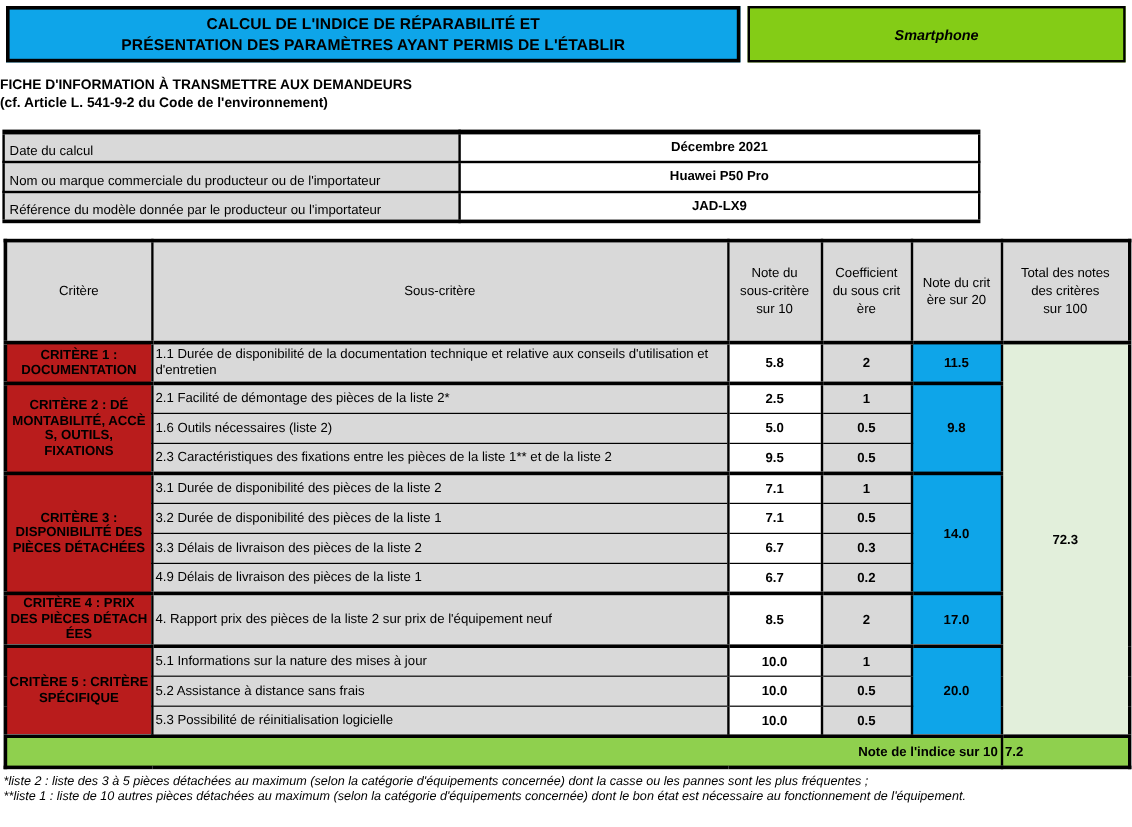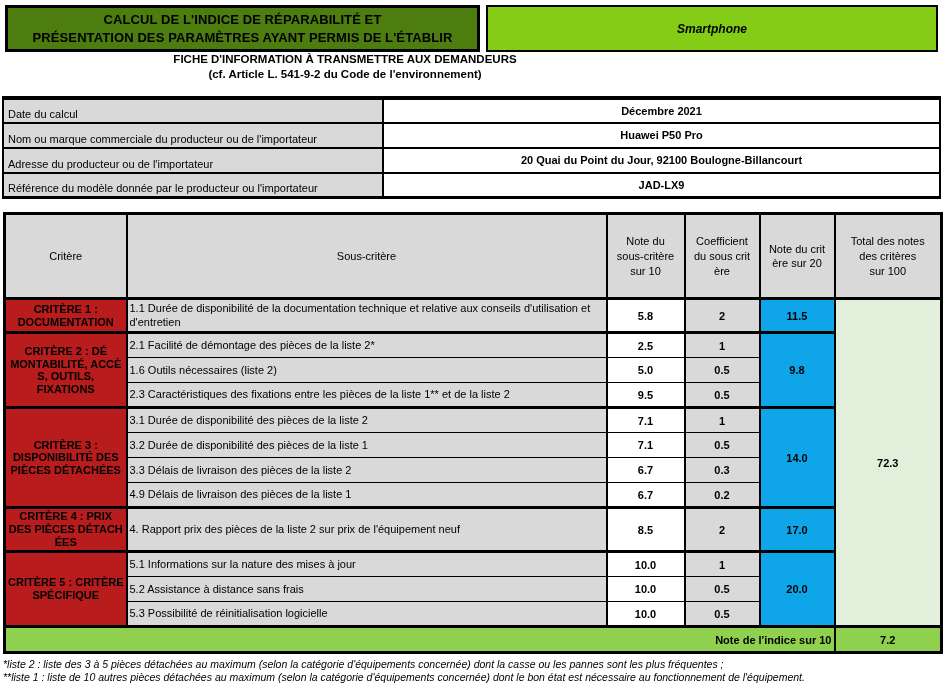--- a/index.html
+++ b/index.html
@@ -6,38 +6,38 @@
   body {
     width: 943px; height: 689px;
     background: #fff;
     font-family: "Liberation Sans", sans-serif;
     color: #000;
     position: relative;
   }
   
   .header-band { display: flex; margin: 5px 5px 0 5px; }
   .title-box {
-    width: 475px; background: #4d7c0f; border: 3px solid #000;
+    width: 612px; background: #0ea5e9; border: 3px solid #000;
     text-align: center; font-weight: bold; font-size: 13px; line-height: 1.35;
     padding: 3px 6px; letter-spacing: .1px;
   }
   .category-box {
     flex: 1; margin-left: 6px; background: #84cc16; border: 2px solid #000;
     display: flex; align-items: center; justify-content: center;
     font-weight: bold; font-style: italic; font-size: 12px;
   }
   
   .subtitle-block {
-    width: 690px; margin-top: 0; text-align: center;
+    width: 690px; margin-top: 12px; text-align: left;
     font-weight: bold; font-size: 11.5px; line-height: 1.3;
   }
   
   table { border-collapse: collapse; }
   .info-table {
-    margin: 14px 0 0 2px; width: 939px; table-layout: fixed;
+    margin: 14px 0 0 2px; width: 815px; table-layout: fixed;
     border: 2px solid #000; border-top: 4px solid #000; border-bottom: 3px solid #000;
   }
   .info-table td { border: 2px solid #000; height: 25px; font-size: 11px; }
   .info-table td.ilabel {
     width: 380px; background: #d9d9d9; vertical-align: bottom;
     padding: 1px 4px 2px 4px;
   }
   .info-table td.ivalue { text-align: center; font-weight: bold; }
   
   .score-table {
@@ -57,21 +57,21 @@
   .n10  { background: #ffffff; text-align: center; font-weight: bold; }
   .coef { background: #d9d9d9; text-align: center; font-weight: bold; }
   .n20  { background: #0ea5e9; text-align: center; font-weight: bold; vertical-align: middle; }
   .total{ background: #e2efdb; text-align: center; font-weight: bold;
           vertical-align: middle; font-size: 12px; }
   .final-label {
     background: #8fd04e; font-weight: bold; font-size: 17px;
     text-align: right; padding-right: 32px; border-top: 3px solid #000 !important;
   }
   .final-value {
-    background: #8fd04e; font-weight: bold; font-size: 17px; text-align: center;
+    background: #8fd04e; font-weight: bold; font-size: 17px; text-align: left;
     border-top: 3px solid #000 !important;
   }
   
   .footnotes { margin: 4px 0 0 3px; font-style: italic; font-size: 10.5px; line-height: 1.2; }
 </style>
 </head>
 <body>
 
 <div class="header-band">
   <div class="title-box">
@@ -90,24 +90,20 @@
 
 <table class="info-table">
   <tbody>
       <tr>
     <td class="ilabel">Date du calcul</td>
     <td class="ivalue">Décembre 2021</td>
   </tr>
   <tr>
     <td class="ilabel">Nom ou marque commerciale du producteur ou de l'importateur</td>
     <td class="ivalue">Huawei P50 Pro</td>
-  </tr>
-  <tr>
-    <td class="ilabel">Adresse du producteur ou de l'importateur</td>
-    <td class="ivalue">20 Quai du Point du Jour, 92100 Boulogne-Billancourt</td>
   </tr>
   <tr>
     <td class="ilabel">Référence du modèle donnée par le producteur ou l'importateur</td>
     <td class="ivalue">JAD-LX9</td>
   </tr>
 </tbody>
   </table>
 
 <table class="score-table">
   <colgroup>

